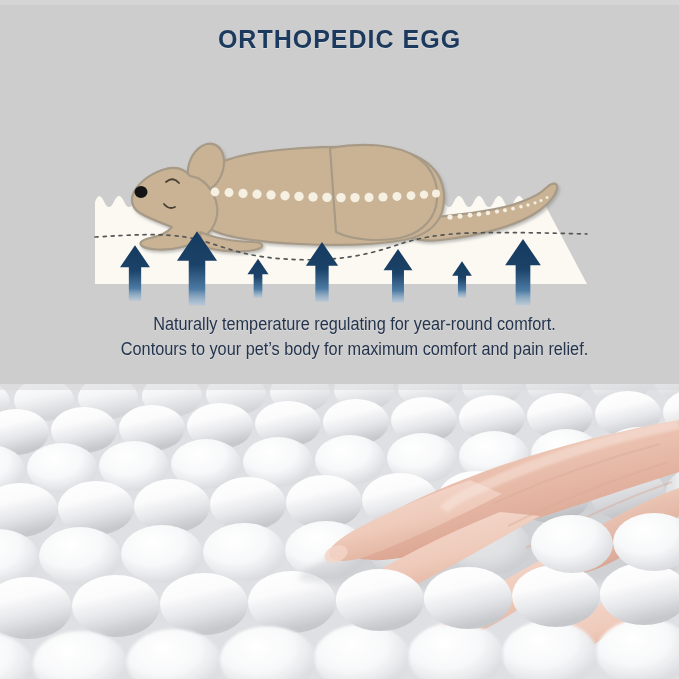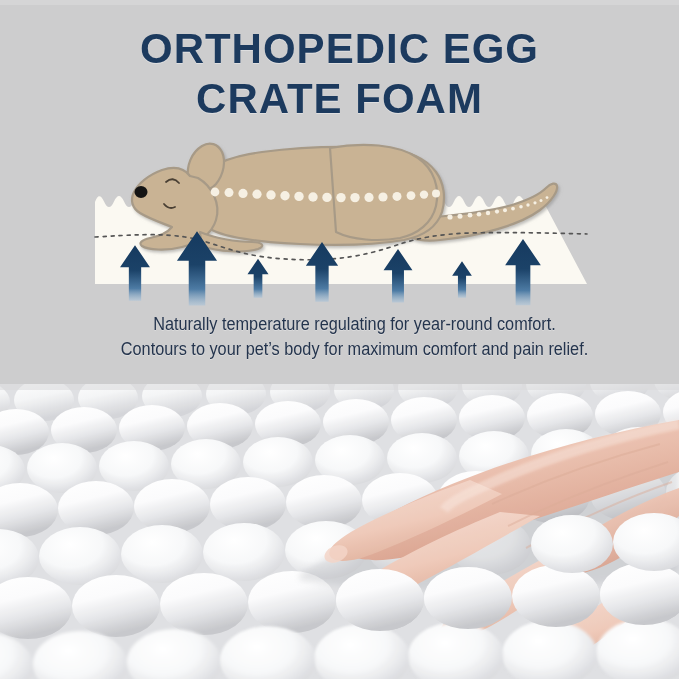--- a/index.html
+++ b/index.html
@@ -41,21 +41,21 @@
     left: 0; top: 24px;
     width: 679px;
     text-align: center;
     line-height: 1.20;
   }
   #title-block .tline {
     display: block;
     color: #1c3a5e;
     font-family: "Liberation Sans", sans-serif;
     font-weight: bold;
-    font-size: 42px;
+    font-size: 25px;
     letter-spacing: 1.0px;
     text-shadow: 0 1px 0 rgba(255,255,255,0.35);
   }
 
   
   #illustration {
     position: absolute;
     left: 0; top: 120px;
     width: 679px;
     height: 195px;
@@ -95,21 +95,20 @@
 <body>
 
 <div id="stage">
 
   <div id="top-panel">
 
     <div id="top-hairline"></div>
 
     <div id="title-block">
       <span class="tline">ORTHOPEDIC EGG</span>
-      <span class="tline">CRATE FOAM</span>
     </div>
 
     <div id="illustration">
       <svg width="679" height="195" viewBox="0 0 679 195" xmlns="http://www.w3.org/2000/svg">
         <defs>
           <linearGradient id="arrowGrad" x1="0" y1="0" x2="0" y2="1">
             <stop offset="0%" stop-color="#163a5f"></stop>
             <stop offset="45%" stop-color="#1b4268"></stop>
             <stop offset="78%" stop-color="#4d7ba4"></stop>
             <stop offset="100%" stop-color="#a9c3d9" stop-opacity="0.55"></stop>

